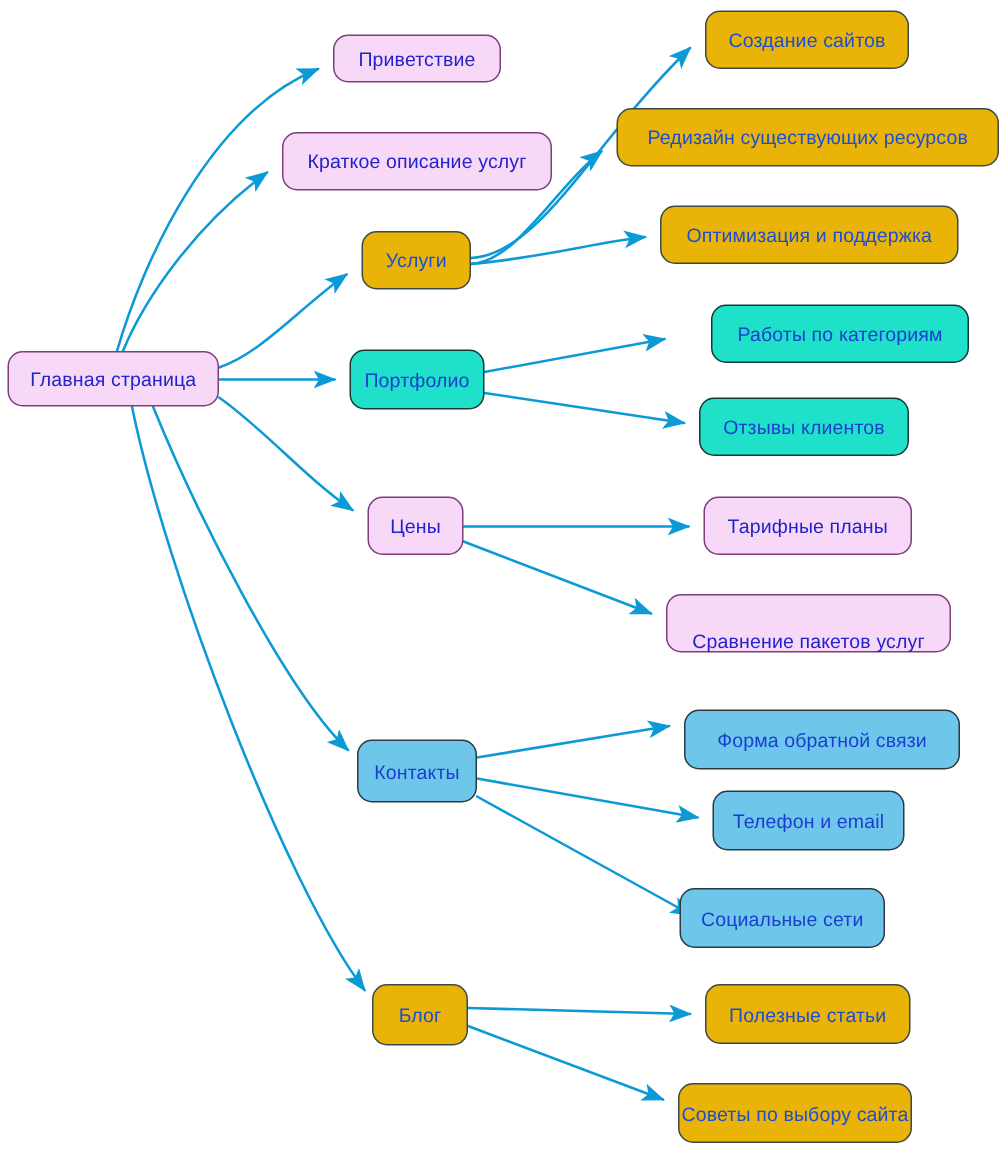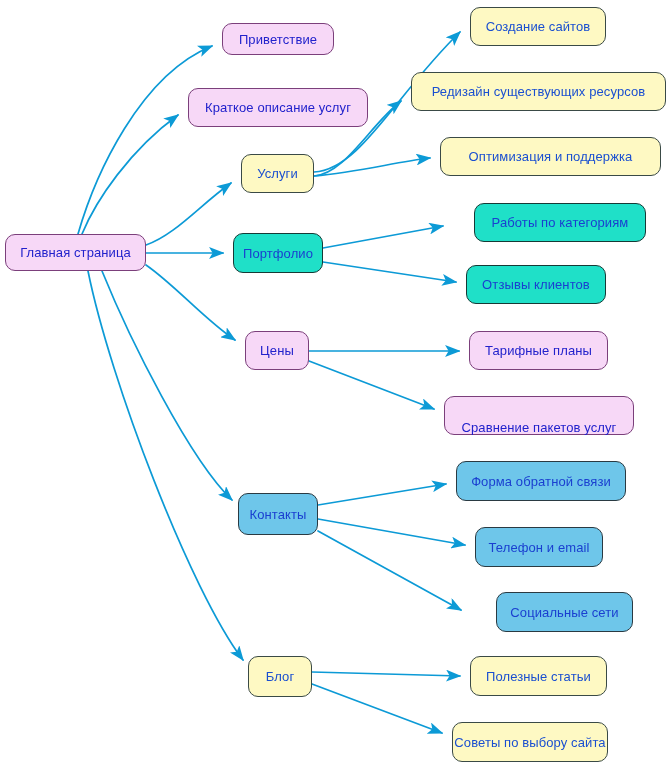--- a/index.html
+++ b/index.html
@@ -38,21 +38,21 @@
     white-space: nowrap;
     letter-spacing: 0.1px;
     cursor: default;
   }
   .node .node-label {
     display: block;
     pointer-events: none;
   }
   
   .pal-pink   { background: #f7d8f7; border-color: #7b3f7b; color: #2222cc; }
-  .pal-mint   { background: #fef9c3; border-color: #3a4a46; color: #1a4fd0; }
+  .pal-mint   { background: #eab308; border-color: #3a4a46; color: #1a4fd0; }
   .pal-turq   { background: #1fe0c8; border-color: #163a36; color: #1a3fd0; }
   .pal-blue   { background: #6ec6ea; border-color: #2a3a42; color: #1a3fd0; }
 </style>
 </head>
 <body>
 
 <div id="canvas">
 
   <svg id="edge-layer" viewBox="0 0 672 768" xmlns="http://www.w3.org/2000/svg">
     <defs>
@@ -95,21 +95,21 @@
       </div>
       <div class="node pal-mint" style="left: 241px; top: 154px; width: 73px; height: 39px;">
         <span class="node-label">Услуги</span>
       </div>
       <div class="node pal-mint" style="left: 470px; top: 7px; width: 136px; height: 39px;">
         <span class="node-label">Создание сайтов</span>
       </div>
       <div class="node pal-mint" style="left: 411px; top: 72px; width: 255px; height: 39px;">
         <span class="node-label">Редизайн существующих ресурсов</span>
       </div>
-      <div class="node pal-mint" style="left: 440px; top: 137px; width: 221px; height: 39px;">
+      <div class="node pal-mint" style="left: 440px; top: 137px; width: 199px; height: 39px;">
         <span class="node-label">Оптимизация и поддержка</span>
       </div>
       <div class="node pal-turq" style="left: 233px; top: 233px; width: 90px; height: 40px;">
         <span class="node-label">Портфолио</span>
       </div>
       <div class="node pal-turq" style="left: 453px; top: 203px; width: 172px; height: 39px; margin-left: 21px;">
         <span class="node-label">Работы по категориям</span>
       </div>
       <div class="node pal-turq" style="left: 466px; top: 265px; width: 140px; height: 39px;">
         <span class="node-label">Отзывы клиентов</span>
@@ -119,27 +119,27 @@
       </div>
       <div class="node pal-pink" style="left: 469px; top: 331px; width: 139px; height: 39px;">
         <span class="node-label">Тарифные планы</span>
       </div>
       <div class="node pal-pink" style="left: 444px; top: 396px; width: 190px; height: 39px; align-items: flex-end;">
         <span class="node-label">Сравнение пакетов услуг</span>
       </div>
       <div class="node pal-blue" style="left: 238px; top: 493px; width: 80px; height: 42px;">
         <span class="node-label">Контакты</span>
       </div>
-      <div class="node pal-blue" style="left: 456px; top: 461px; width: 170px; height: 40px; justify-content: center;">
+      <div class="node pal-blue" style="left: 456px; top: 473px; width: 184px; height: 40px; justify-content: center;">
         <span class="node-label">Форма обратной связи</span>
       </div>
       <div class="node pal-blue" style="left: 475px; top: 527px; width: 128px; height: 40px;">
         <span class="node-label">Телефон и email</span>
       </div>
-      <div class="node pal-blue" style="left: 496px; top: 592px; width: 137px; height: 40px;">
+      <div class="node pal-blue" style="left: 453px; top: 592px; width: 137px; height: 40px;">
         <span class="node-label">Социальные сети</span>
       </div>
       <div class="node pal-mint" style="left: 248px; top: 656px; width: 64px; height: 41px;">
         <span class="node-label">Блог</span>
       </div>
       <div class="node pal-mint" style="left: 470px; top: 656px; width: 137px; height: 40px;">
         <span class="node-label">Полезные статьи</span>
       </div>
       <div class="node pal-mint" style="left: 452px; top: 722px; width: 156px; height: 40px;">
         <span class="node-label">Советы по выбору сайта</span>

